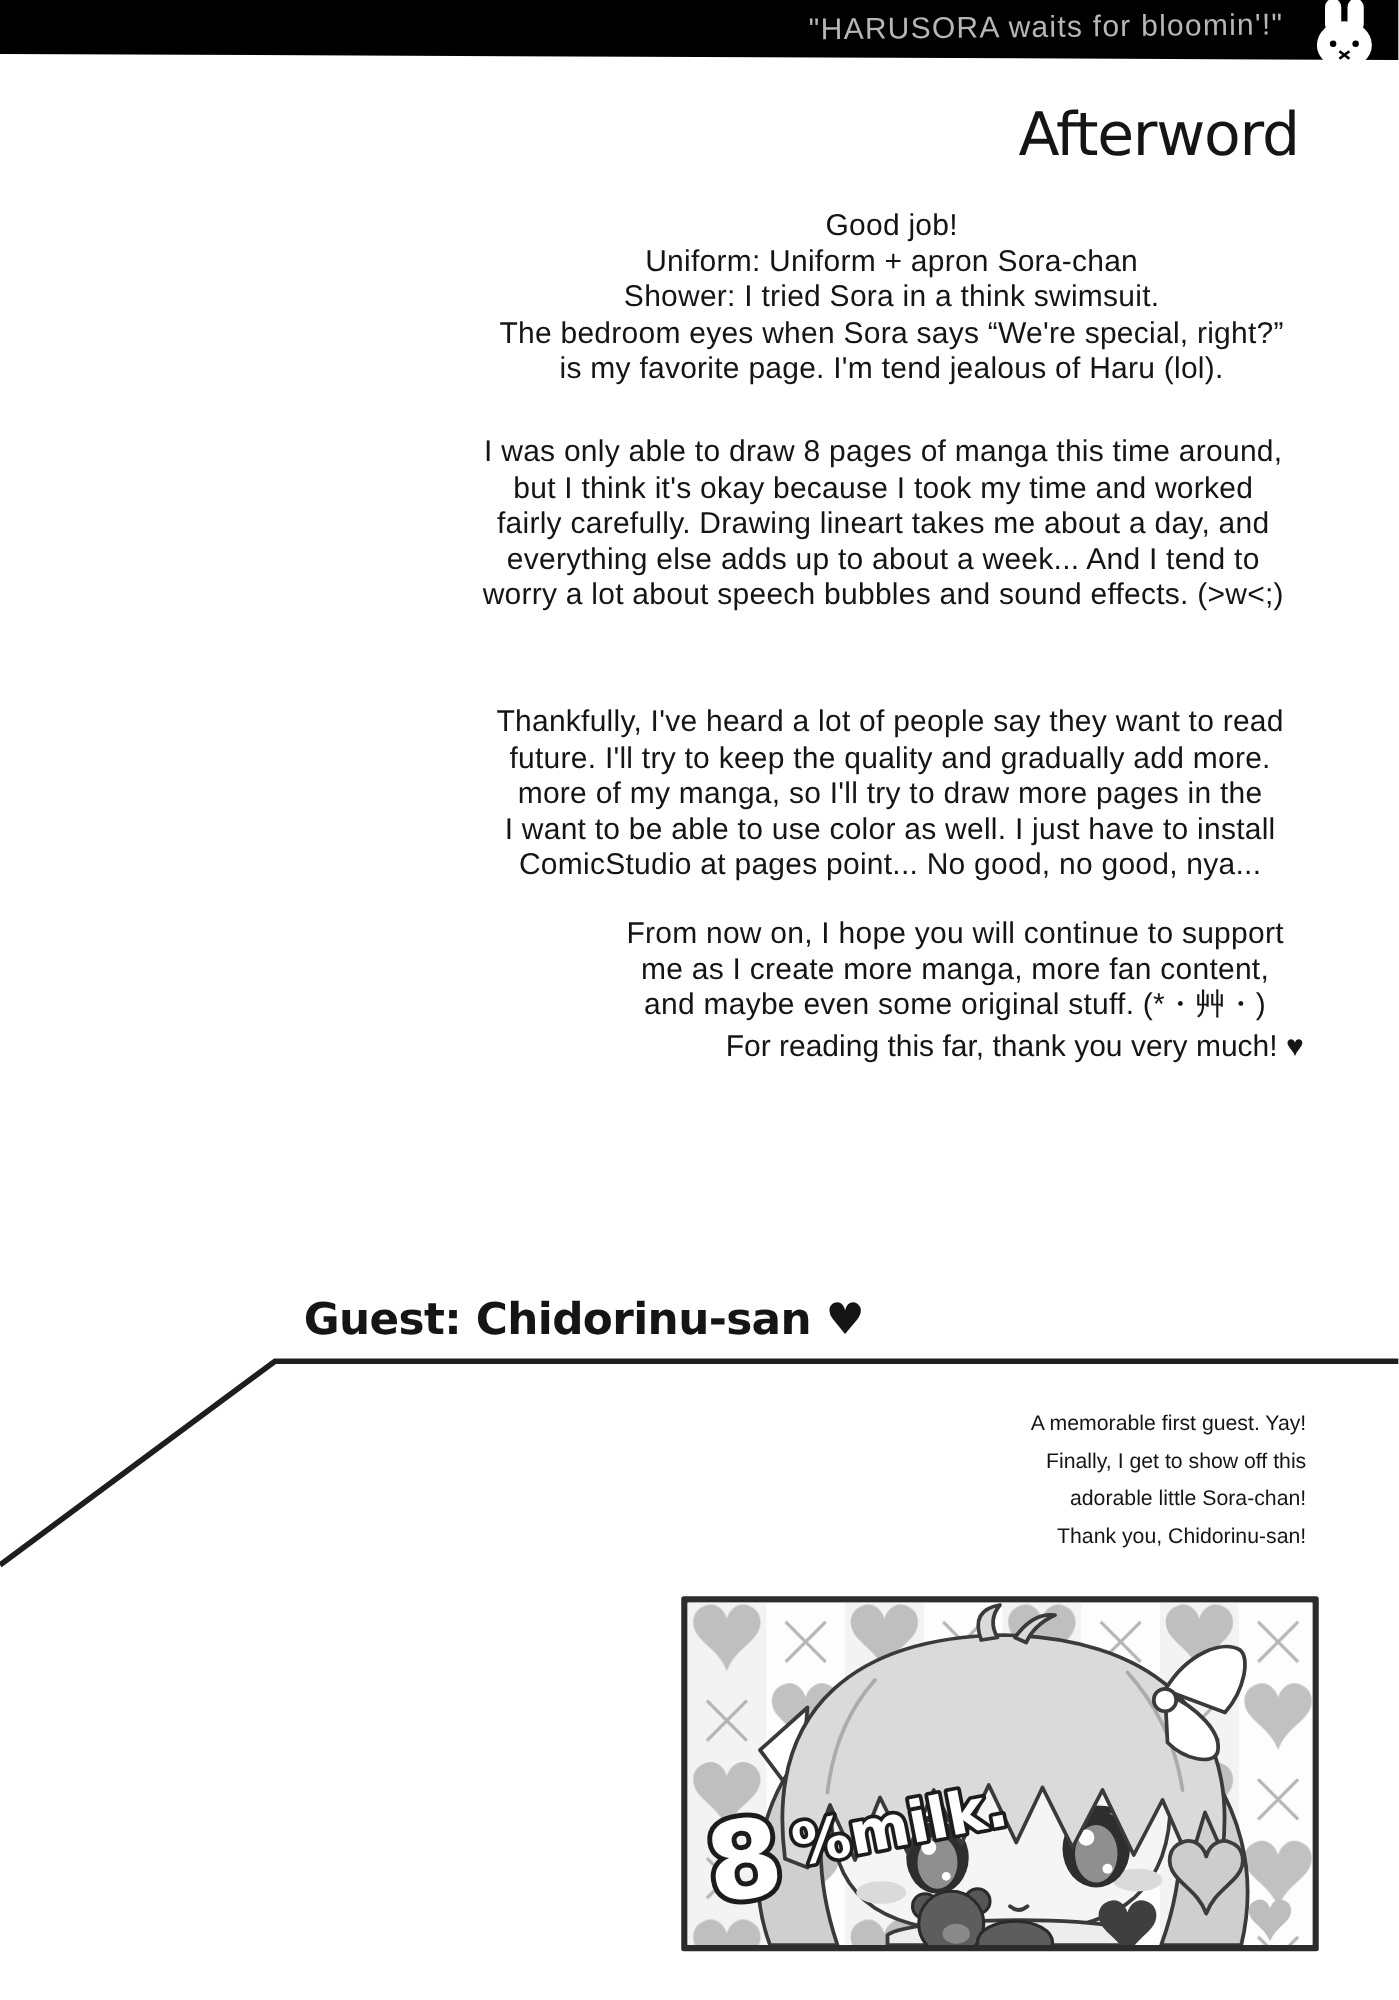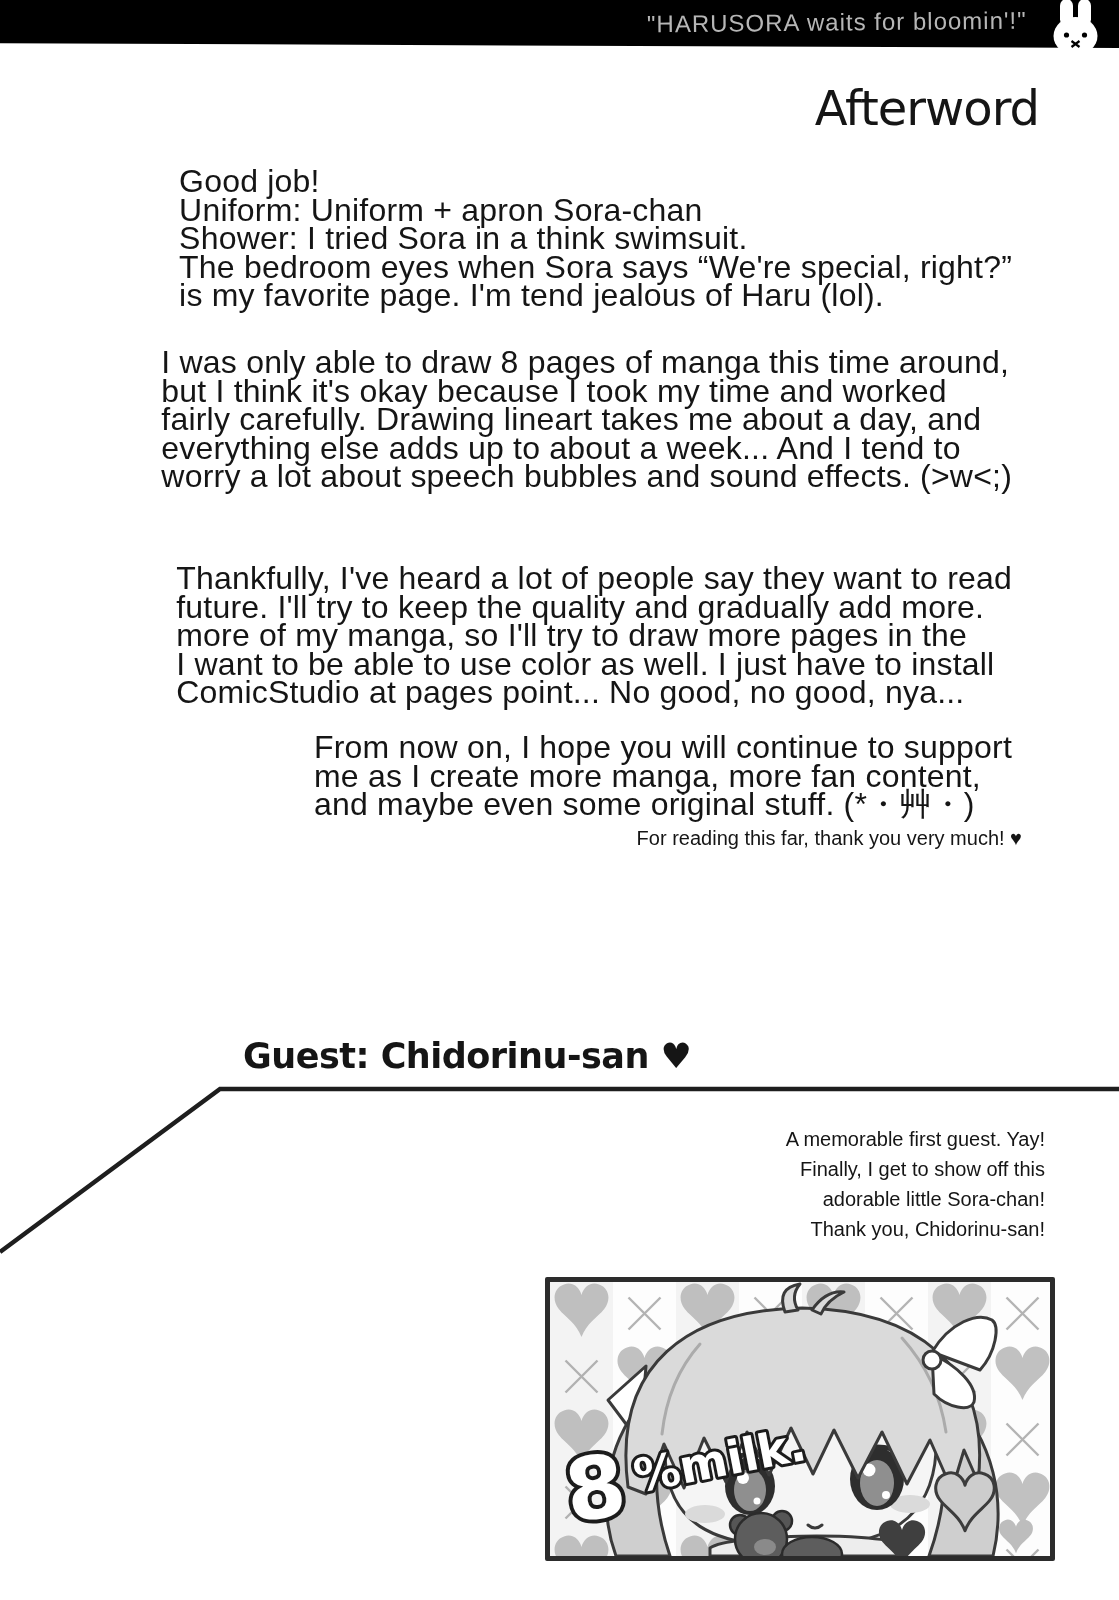--- a/index.html
+++ b/index.html
@@ -43,35 +43,35 @@
     position: absolute;
     top: 84px; right: 80px;
     font-family: "DejaVu Sans", sans-serif;
     font-size: 48px;
     font-weight: 400;
     letter-spacing: -1px;
     line-height: 1;
   }
   .para {
     position: absolute;
-    right: 107px;
-    text-align: left;
-    font-size: 32px;
+    right: 92px;
+    text-align: center;
+    font-size: 24px;
     line-height: 28.5px;
     letter-spacing: 0.2px;
     white-space: nowrap;
   }
   .para.p1 { top: 167px; }
   .para.p2 { top: 348px; }
   .para.p3 { top: 524px; margin-top: 40px; }
   .para.p4 { top: 705px; margin-top: 28px; }
   .closing {
     position: absolute;
-    right: 97px; top: 824px;
-    font-size: 20px;
+    right: 76px; top: 824px;
+    font-size: 24px;
     line-height: 28.5px;
     white-space: nowrap;
     margin-left: 12px;
   }
   
   .guest-heading {
     position: absolute;
     left: 243px; top: 1035px;
     font-family: "DejaVu Sans", sans-serif;
     font-size: 35px;
@@ -82,21 +82,21 @@
   }
   .guest-rule {
     position: absolute;
     left: 0; top: 1082px;
     width: 1119px; height: 180px;
   }
   .guest-intro {
     position: absolute;
     right: 74px; top: 1124px;
     text-align: right;
-    font-size: 20px;
+    font-size: 17px;
     line-height: 30px;
     white-space: nowrap;
   }
   
   .illustration-frame {
     position: absolute;
     left: 545px; top: 1277px;
     width: 500px; height: 274px;
     border: 5px solid #2c2c2c;
     border-radius: 2px;

